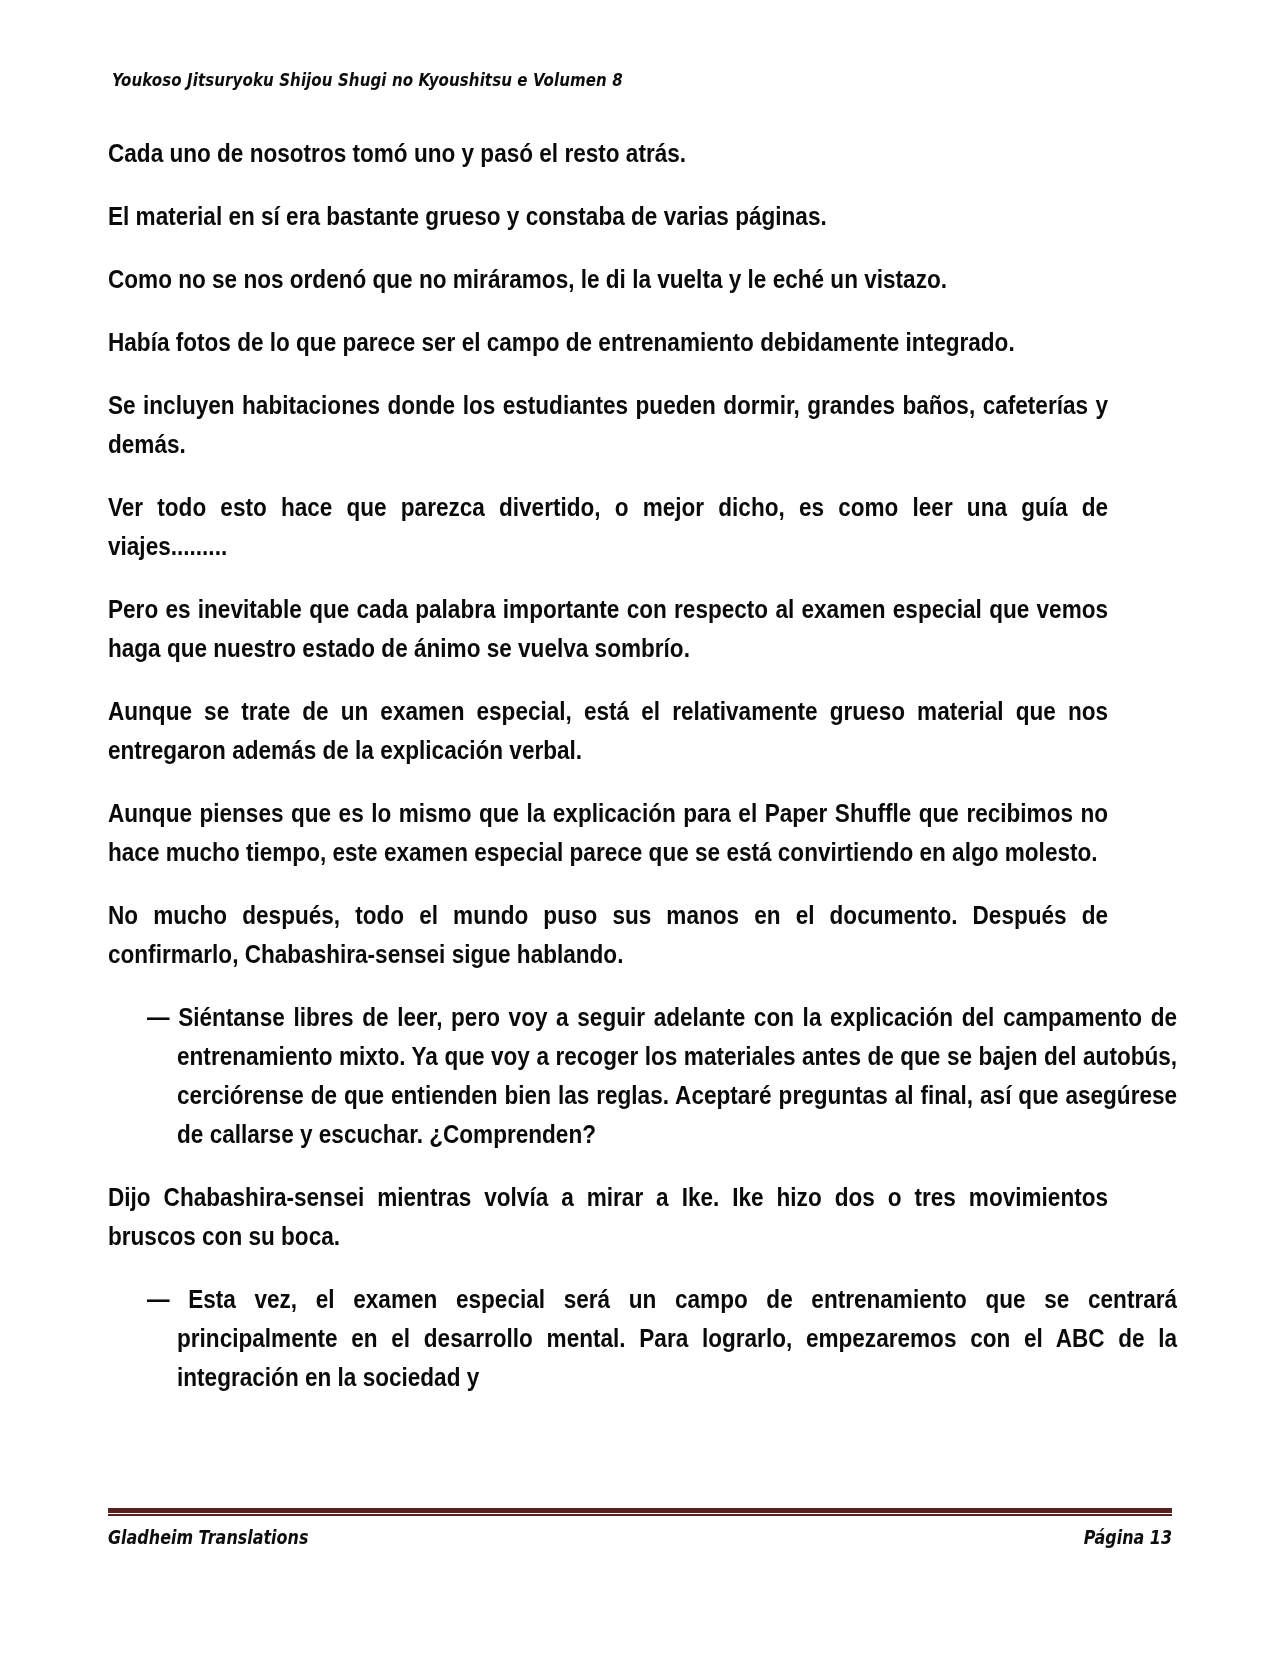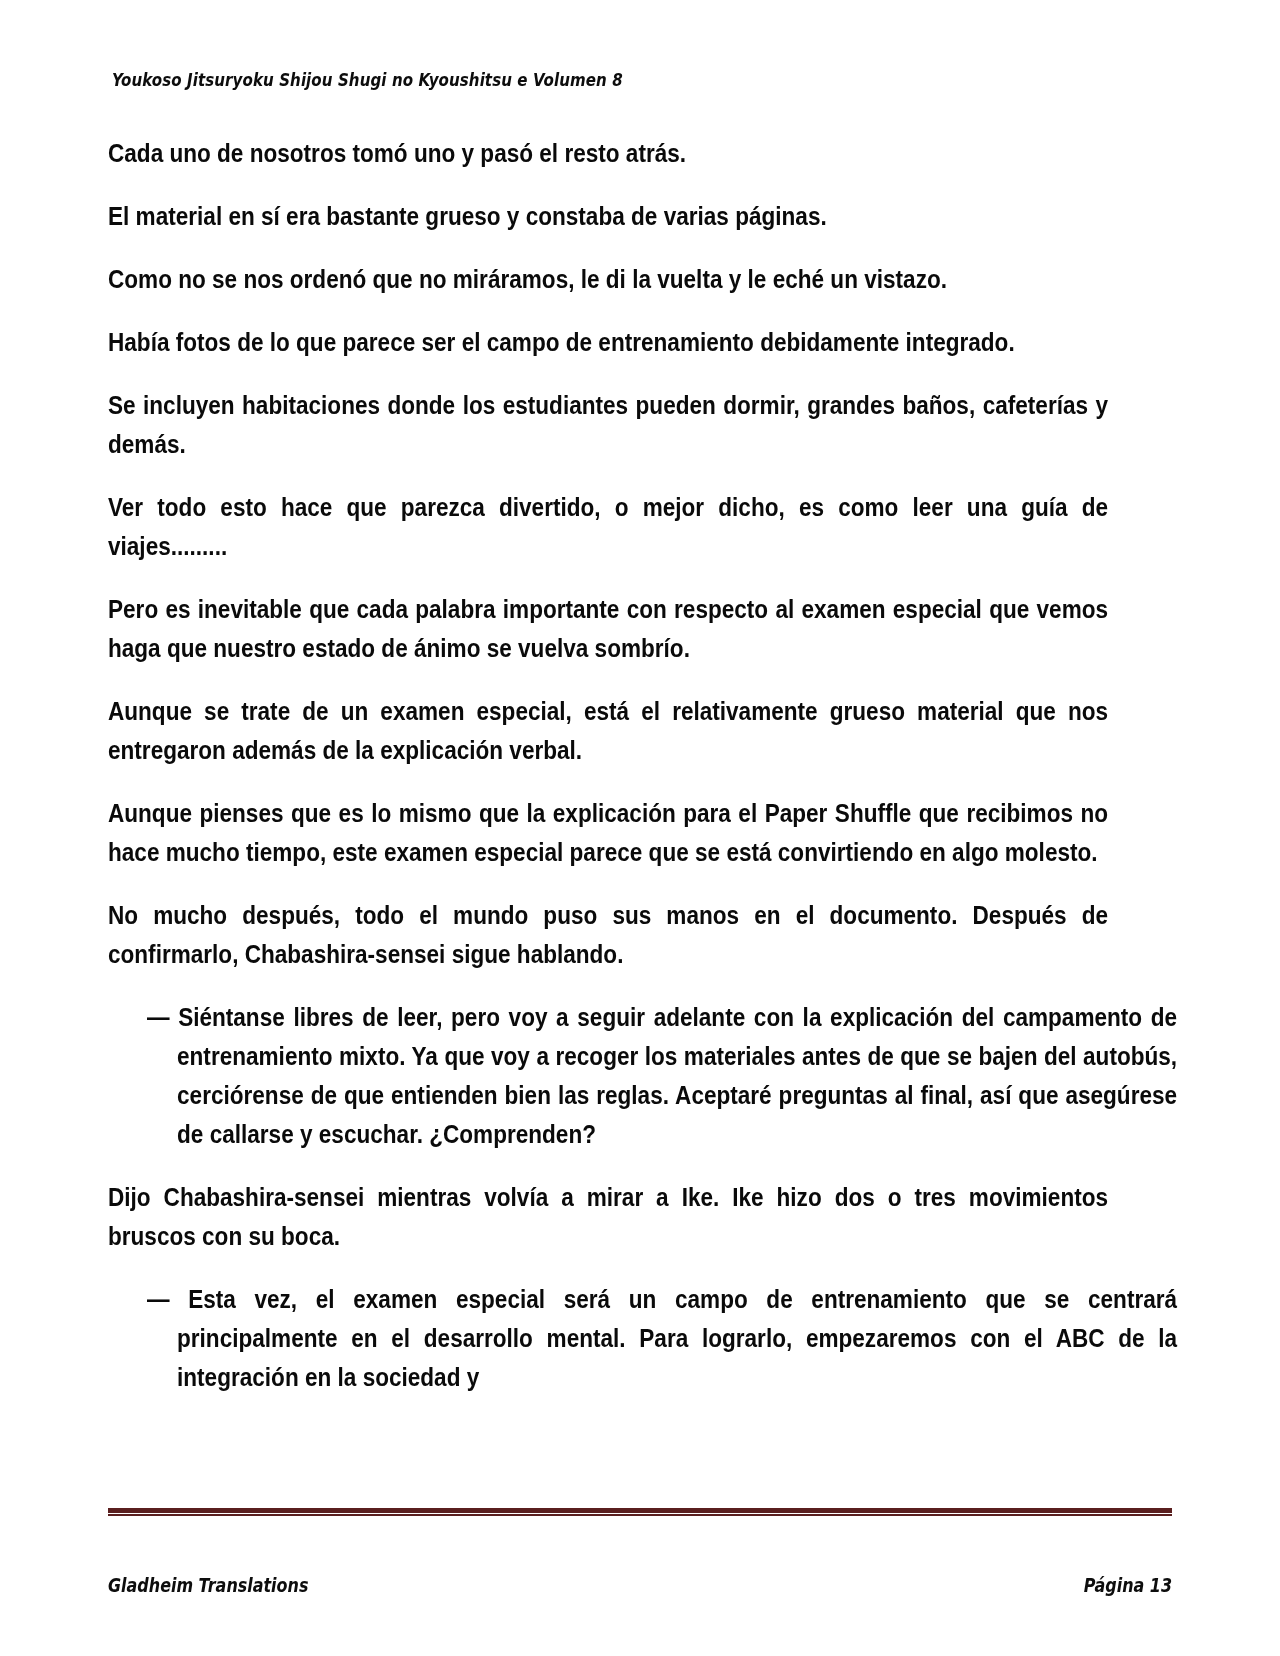--- a/index.html
+++ b/index.html
@@ -113,21 +113,20 @@
   }
 
   .footer {
     position: absolute;
     left: 108px;
     top: 1526px;
     width: 1064px;
     display: flex;
     justify-content: space-between;
     align-items: baseline;
-    margin-top: 48px;
   }
   .footer-left, .footer-right {
     font-family: "DejaVu Sans", sans-serif;
     font-weight: 700;
     font-style: italic;
     font-size: 19px;
     color: #0d0d0d;
     white-space: nowrap;
   }
   .footer-left {

